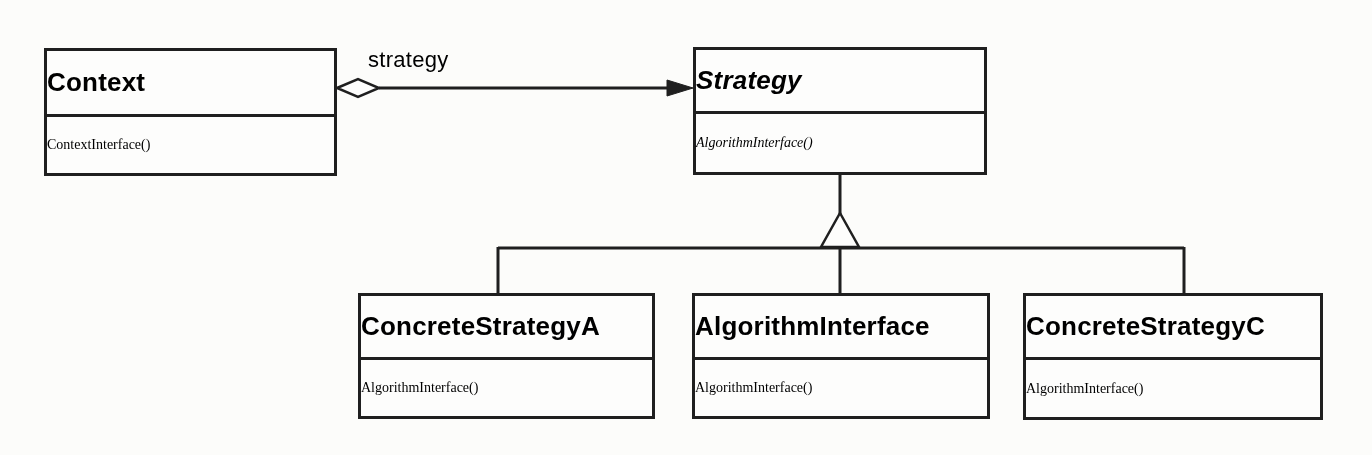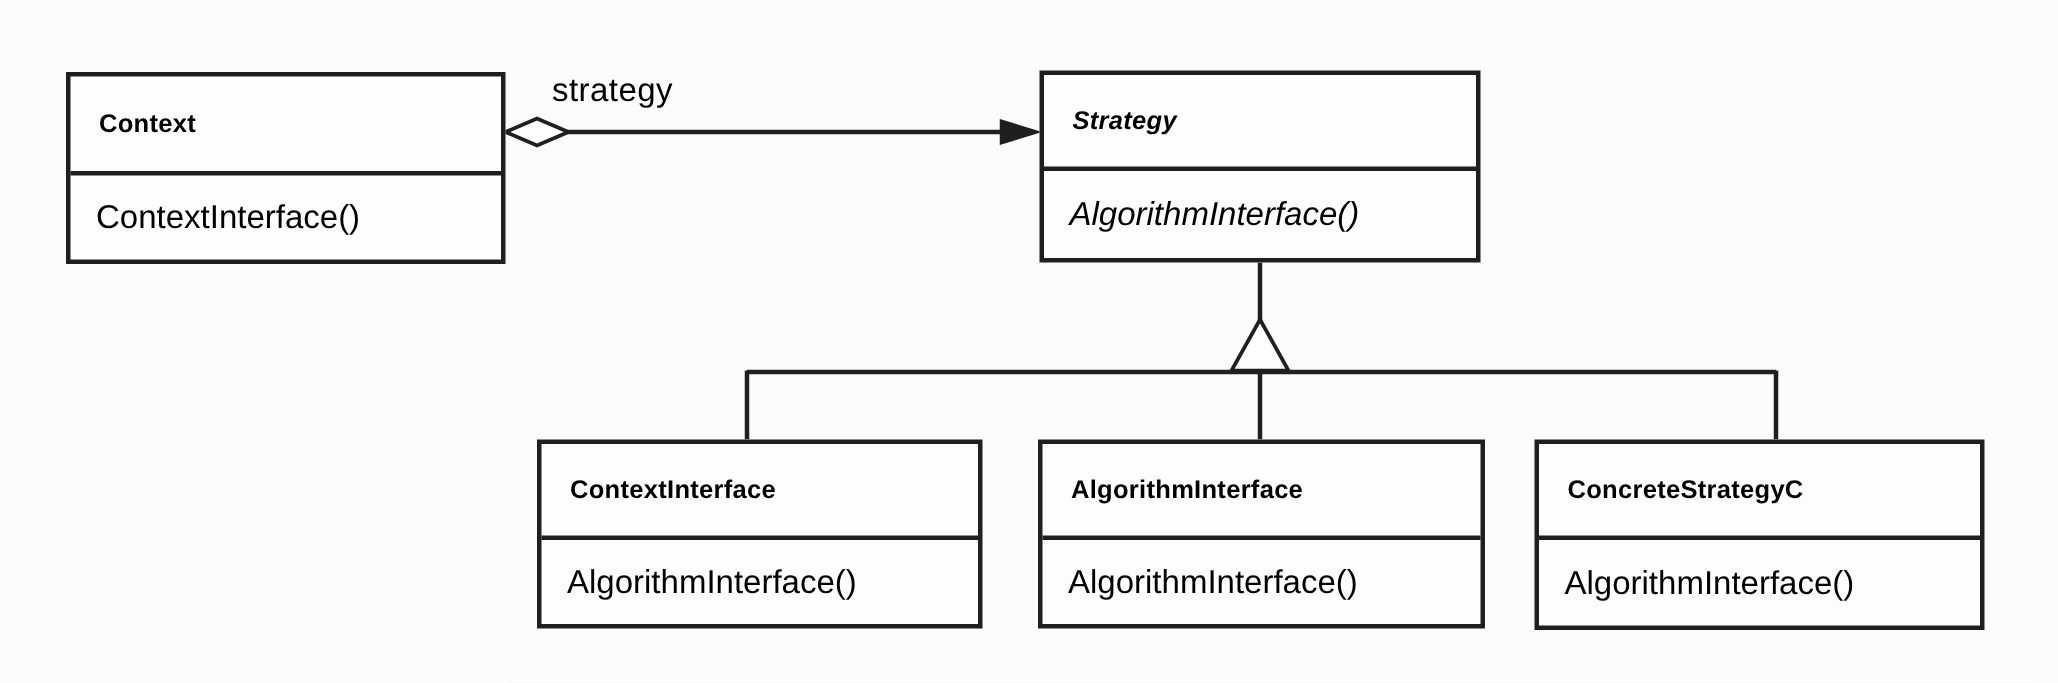--- a/index.html
+++ b/index.html
@@ -30,31 +30,30 @@
     background: #fdfdfc;
     display: flex;
     flex-direction: column;
   }
   .uml-class-name {
     box-sizing: border-box;
     height: 64px;
     border-bottom: 3px solid #1f1f1f;
     display: flex;
     align-items: center;
-    padding-left: 19px;
-    font-size: 17px;
+    font-size: 26px;
     font-weight: bold;
     letter-spacing: 0.2px;
   }
   .uml-class-methods {
     flex: 1;
     display: flex;
     align-items: center;
-    padding-left: 17px;
-    font-size: 22px;
+    font-size: 14px;
+    font-family: Liberation Serif, serif;
   }
   .abstract .uml-class-name,
   .abstract .uml-class-methods {
     font-style: italic;
   }
   .context-box   { left: 44px;   top: 48px;  width: 293px; height: 128px; }
   .context-box .uml-class-name { height: 66px; }
   .strategy-box  { left: 693px;  top: 47px;  width: 294px; height: 128px; }
   .concrete-a    { left: 358px;  top: 293px; width: 297px; height: 126px; }
   .concrete-b    { left: 692px;  top: 293px; width: 298px; height: 126px; }
@@ -94,21 +93,21 @@
     <div class="uml-class-name">Context</div>
     <div class="uml-class-methods">ContextInterface()</div>
   </div>
 
   <div class="uml-class strategy-box abstract">
     <div class="uml-class-name">Strategy</div>
     <div class="uml-class-methods">AlgorithmInterface()</div>
   </div>
 
   <div class="uml-class concrete-a">
-    <div class="uml-class-name">ContextInterface</div>
+    <div class="uml-class-name">ConcreteStrategyA</div>
     <div class="uml-class-methods">AlgorithmInterface()</div>
   </div>
 
   <div class="uml-class concrete-b">
     <div class="uml-class-name">AlgorithmInterface</div>
     <div class="uml-class-methods">AlgorithmInterface()</div>
   </div>
 
   <div class="uml-class concrete-c">
     <div class="uml-class-name">ConcreteStrategyC</div>

